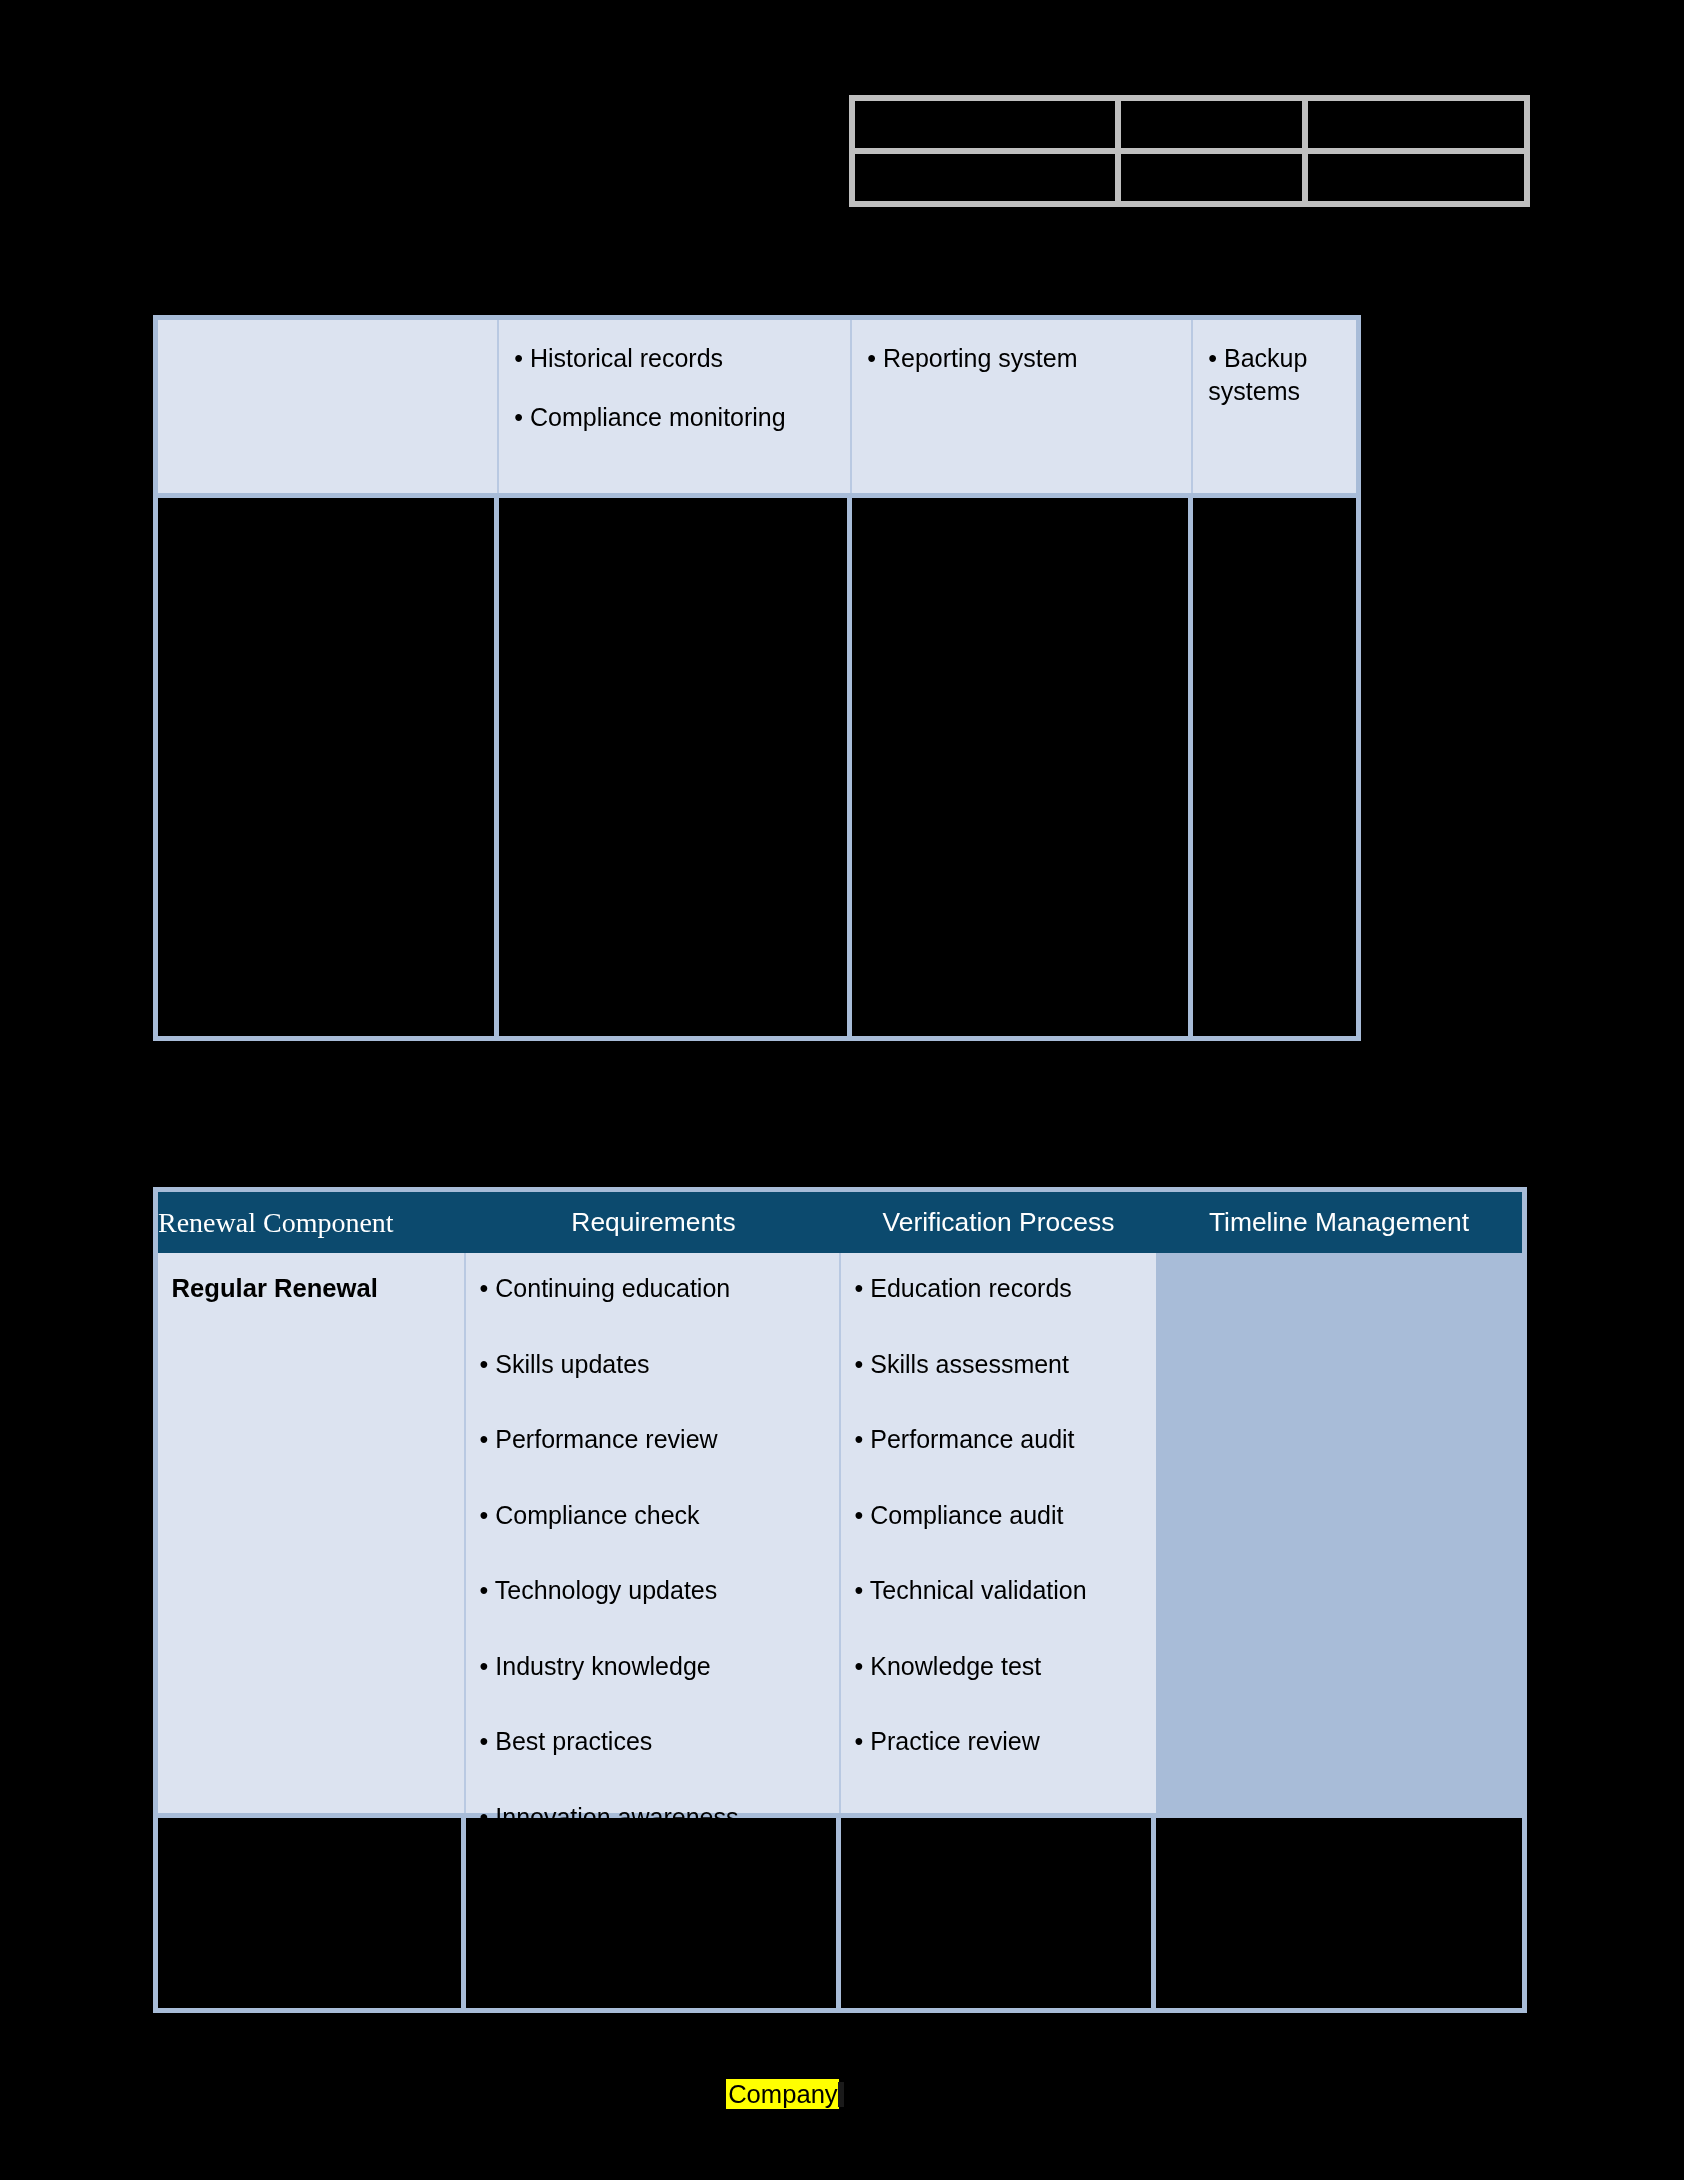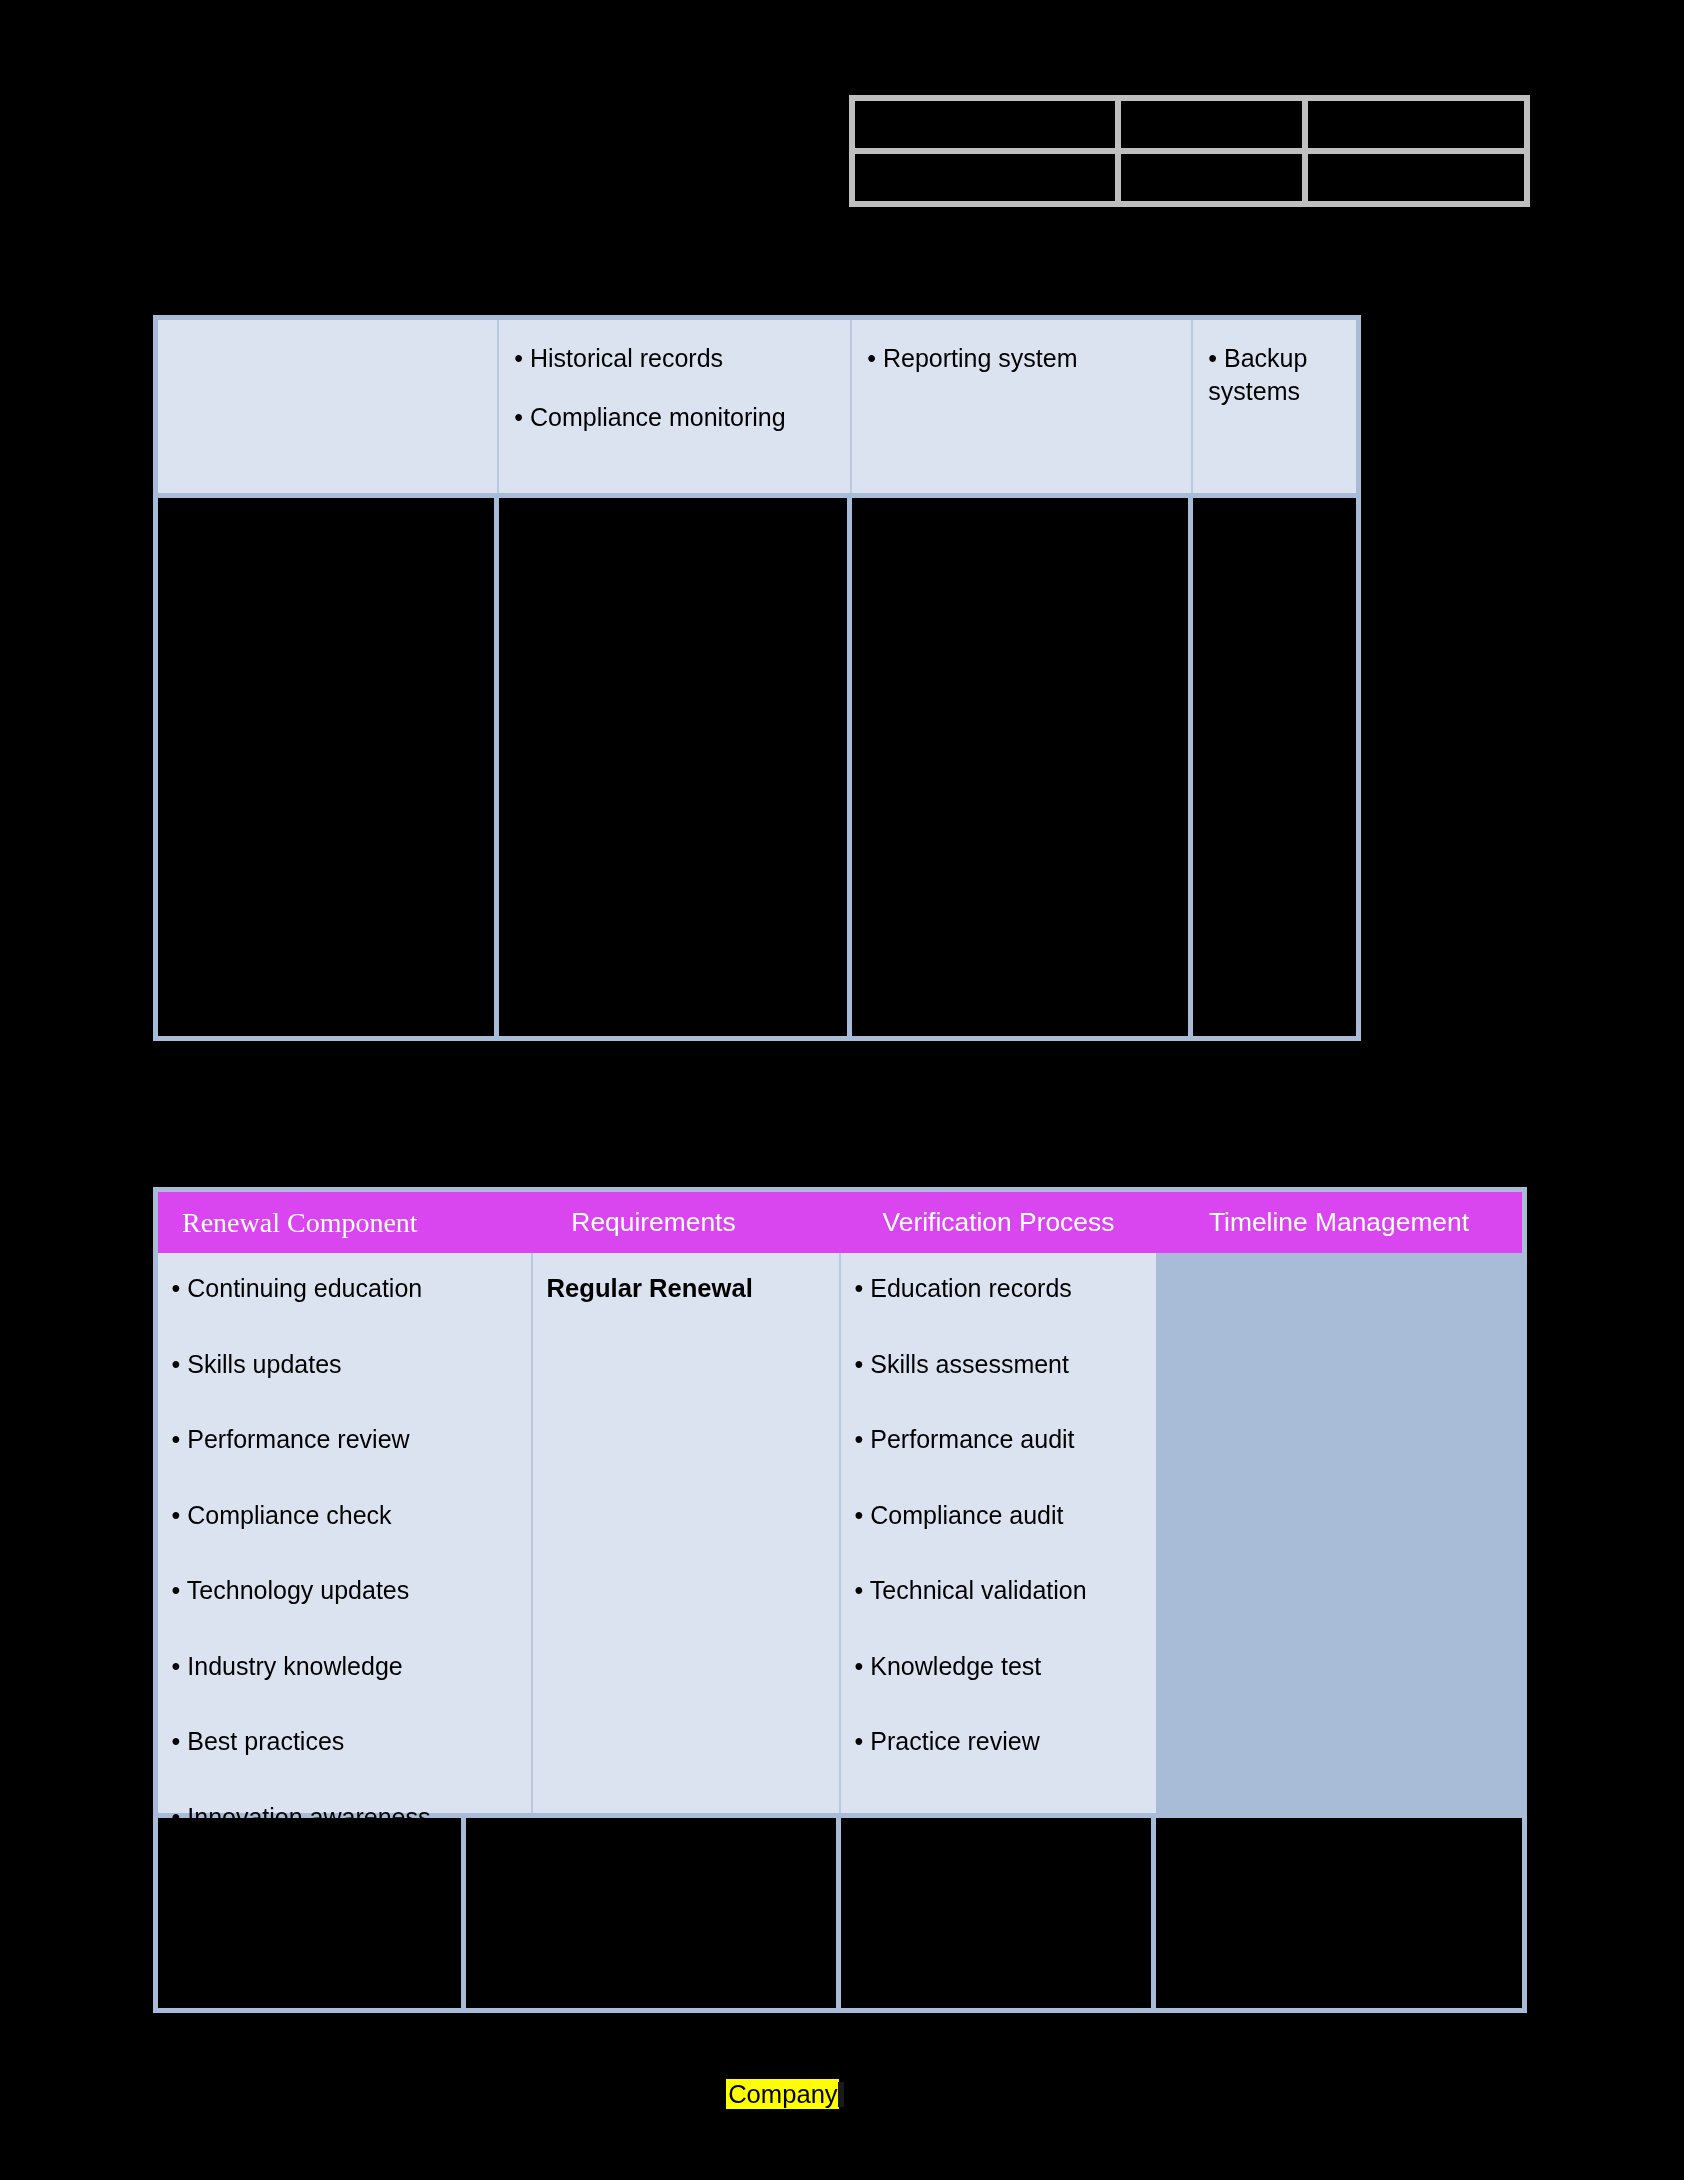--- a/index.html
+++ b/index.html
@@ -97,25 +97,25 @@
   #table-two {
     left: 153px;
     top: 1187px;
     width: 1374px;
     height: 826px;
     border: 5.1px solid #a8bcd8;
     background: #a8bcd8;
   }
   #table-two .row-header { flex: 0 0 61px; background: #4a7ebb; }
   #table-two .row-header .tbl-cell {
-    background: #d946ef;
+    background: #0c4a6e;
     color: #ffffff;
     display: flex;
     align-items: center;
-    padding: 0 24px;
+    padding: 0 0;
   }
   #table-two .hdr-serif {
     font-family: "Liberation Serif", serif;
     font-size: 28px;
     justify-content: flex-start;
   }
   #table-two .hdr-sans {
     font-family: "Liberation Sans", sans-serif;
     font-size: 26.4px;
     justify-content: center;
@@ -222,36 +222,36 @@
 <div class="doc-table" id="table-two">
 
   <div class="tbl-row row-header">
     <div class="tbl-cell d0 hdr-serif">Renewal Component</div>
     <div class="tbl-cell d1 hdr-sans">Requirements</div>
     <div class="tbl-cell d2 hdr-sans">Verification Process</div>
     <div class="tbl-cell d3 hdr-sans">Timeline Management</div>
   </div>
 
   <div class="tbl-row row-body">
+
+    <div class="tbl-cell d0">
+      <div class="row-label">Regular Renewal</div>
+    </div>
 
     <div class="tbl-cell d1">
       <div class="bullet-tight">• Continuing education</div>
       <div class="bullet-tight">• Skills updates</div>
       <div class="bullet-tight">• Performance review</div>
       <div class="bullet-tight">• Compliance check</div>
       <div class="bullet-tight">• Technology updates</div>
       <div class="bullet-tight">• Industry knowledge</div>
       <div class="bullet-tight">• Best practices</div>
       <div class="bullet-tight">• Innovation awareness</div>
     </div>
 
-    <div class="tbl-cell d0">
-      <div class="row-label">Regular Renewal</div>
-    </div>
-
     <div class="tbl-cell d2">
       <div class="bullet-tight">• Education records</div>
       <div class="bullet-tight">• Skills assessment</div>
       <div class="bullet-tight">• Performance audit</div>
       <div class="bullet-tight">• Compliance audit</div>
       <div class="bullet-tight">• Technical validation</div>
       <div class="bullet-tight">• Knowledge test</div>
       <div class="bullet-tight">• Practice review</div>
     </div>
 

